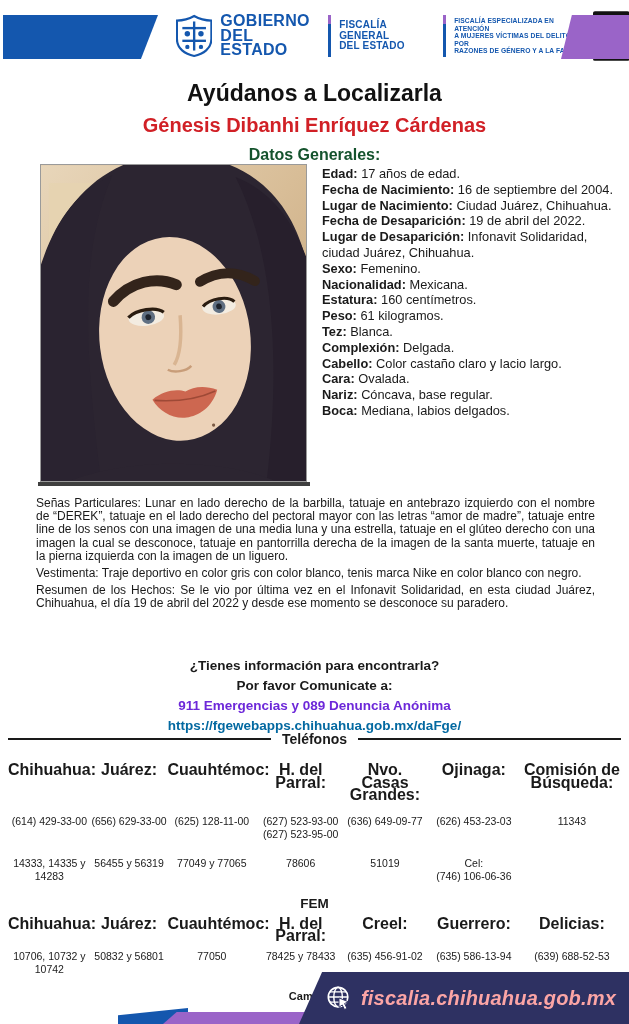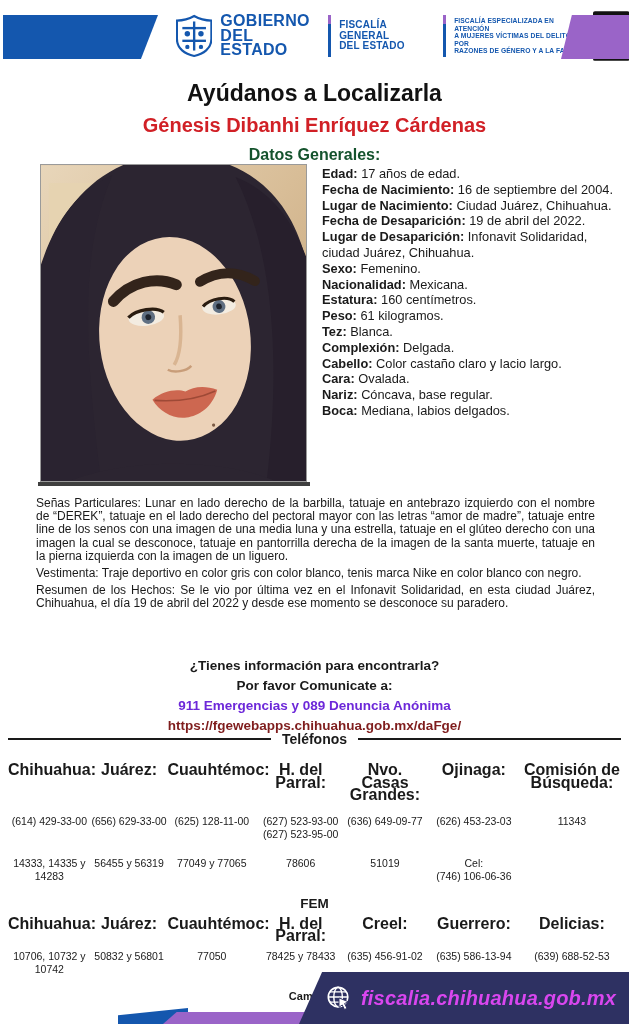--- a/index.html
+++ b/index.html
@@ -33,21 +33,21 @@
 
   
   .paras{position:absolute;left:36px;top:497px;width:559px;}
   .para{font-size:12px;line-height:13.2px;text-align:justify;margin:0 0 4px 0;}
   .para b{font-weight:normal;}
 
   
   .contact{position:absolute;left:0;top:653px;width:629px;text-align:center;}
   .contact div{font-weight:bold;font-size:13.5px;line-height:14px;margin-top:6px;}
   .c-red{color:#6d28d9;}
-  .c-link{color:#7f1d1d;cursor:pointer;}
+  .c-link{color:#0369a1;cursor:pointer;}
 
   
   .phones{position:absolute;left:8px;top:731px;width:613px;}
   .tel-head{display:flex;align-items:center;gap:11px;}
   .hline{flex:1;height:2px;background:#1a1a1a;}
   .tel-title{font-size:14px;font-weight:bold;}
   .pgrid{display:grid;grid-template-columns:13.5% 12.5% 14.5% 14.5% 13% 16% 16%;}
   .ph-h{font-size:16px;font-weight:bold;text-align:center;line-height:12.5px;}
   .ph-v{font-size:10.5px;text-align:center;line-height:13px;white-space:pre-line;}
   .m32{margin-top:17px;}.m64{margin-top:13px;}.m94{margin-top:16px;}
@@ -58,21 +58,21 @@
   .camargo-v{text-align:center;font-size:10.5px;margin-top:8px;}
 
   
   .f-blue{position:absolute;left:118px;top:1008px;width:70px;height:16px;background:#1457ae;
           clip-path:polygon(0 45%,100% 0,100% 100%,0 100%);}
   .f-purple{position:absolute;left:163px;top:1012px;width:152px;height:12px;background:#9a64c8;
           clip-path:polygon(9% 0,100% 0,97% 100%,0 100%);}
   .footer{position:absolute;left:299px;top:972px;width:330px;height:52px;background:#2e3162;
           clip-path:polygon(7% 0,100% 0,100% 100%,0 100%);
           display:flex;align-items:center;justify-content:center;gap:9px;padding-left:14px;box-sizing:border-box;}
-  .f-url{color:#d946ef;font-size:20px;font-weight:bold;font-style:italic;letter-spacing:.2px;}
+  .f-url{color:#fca5a5;font-size:20px;font-weight:bold;font-style:italic;letter-spacing:.2px;}
 </style>
 </head>
 <body>
 
 <div class="page">
 
   <div class="header">
     <div class="shape-blue"></div>
     <div class="logo-row">
       <svg width="38" height="46" viewBox="0 0 40 46">

